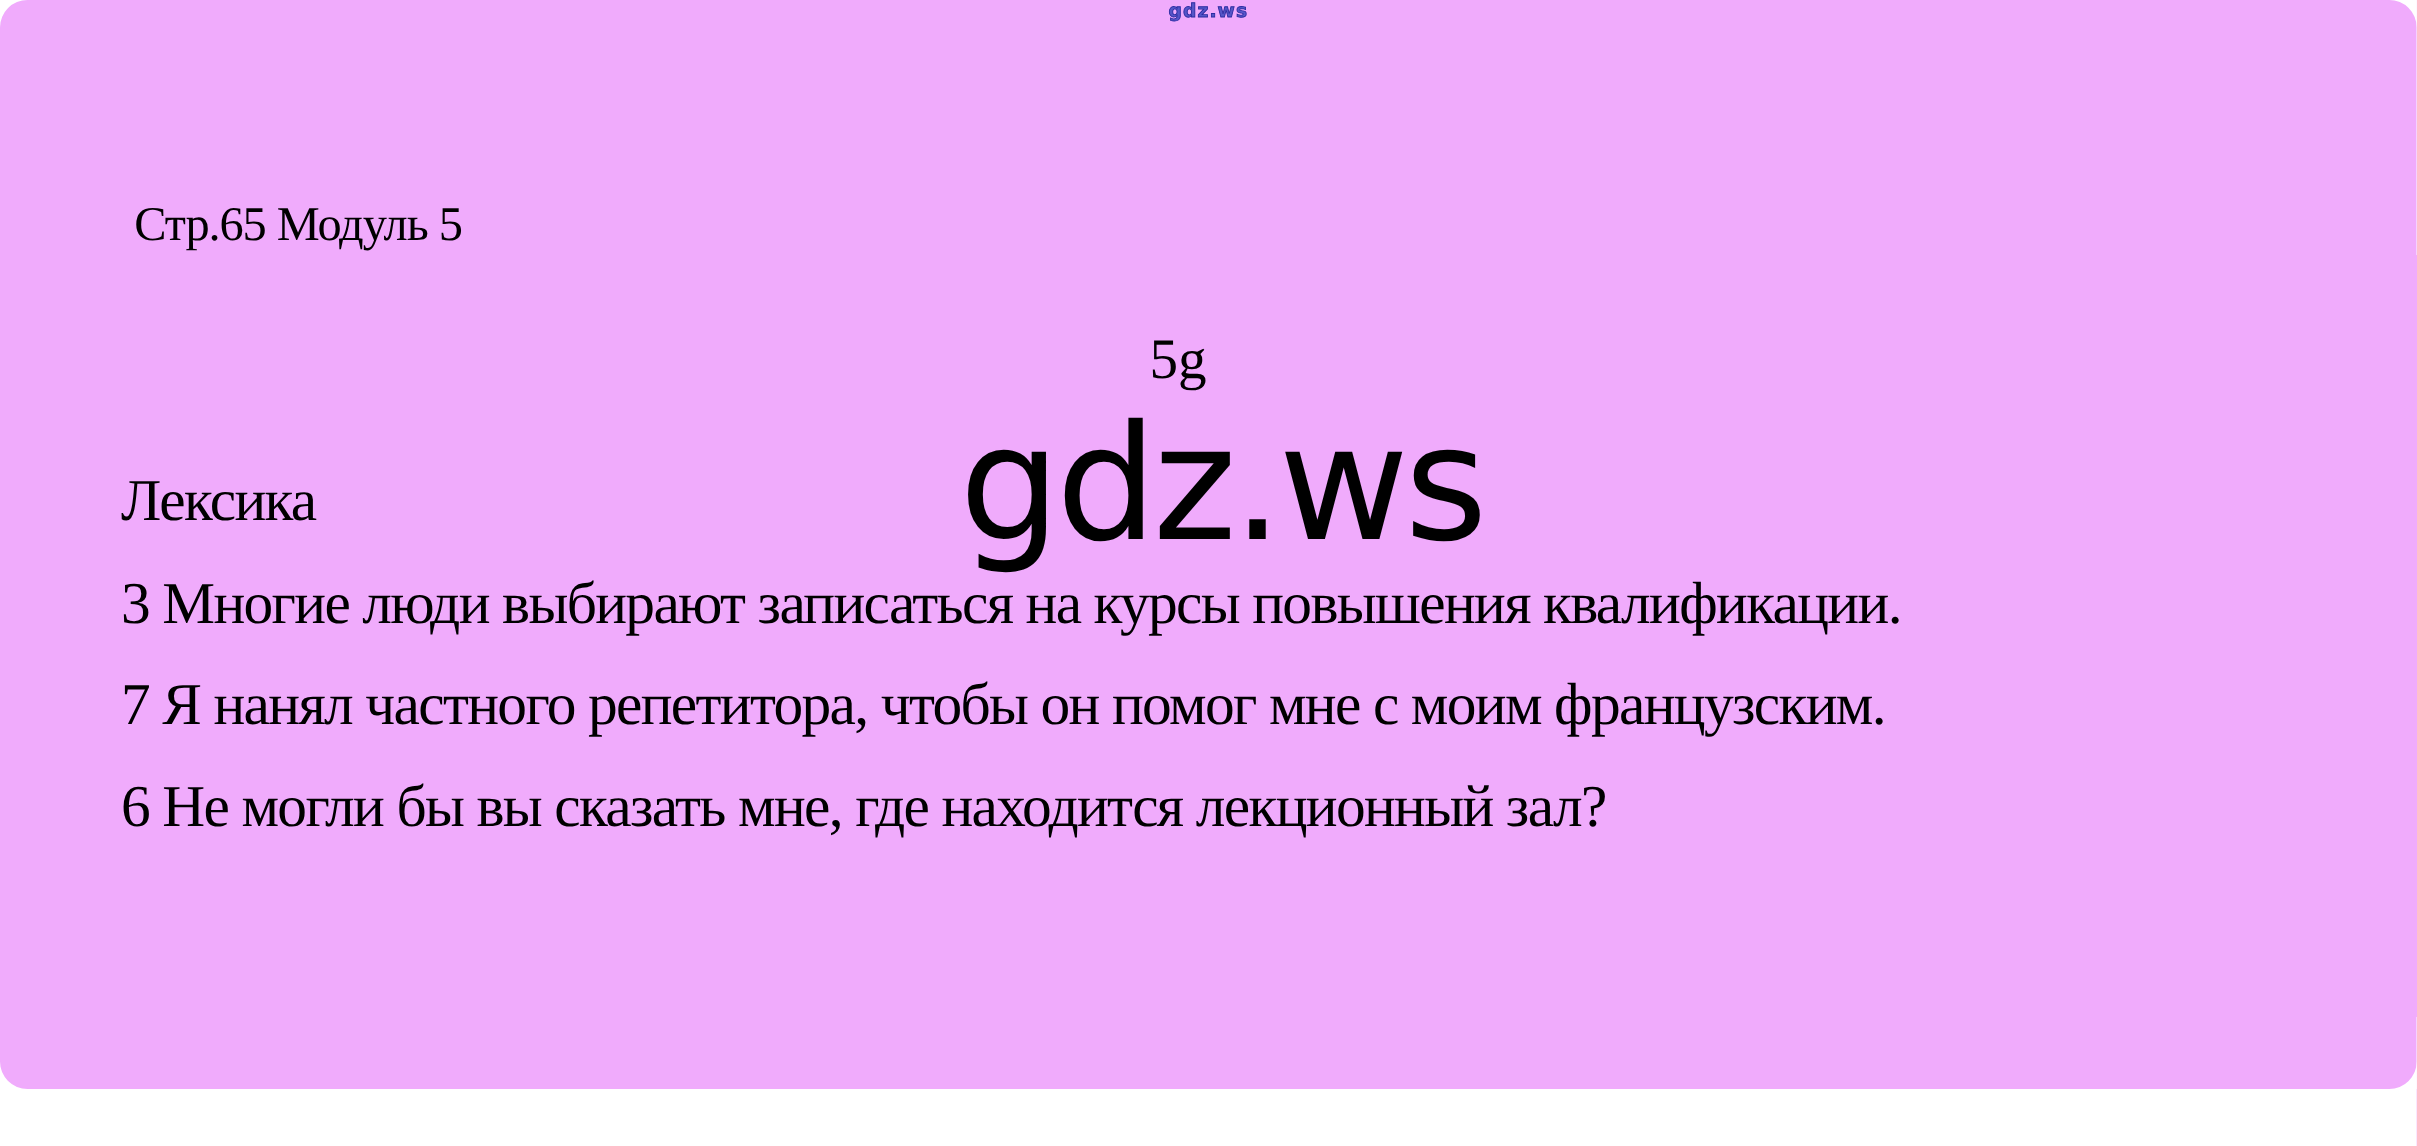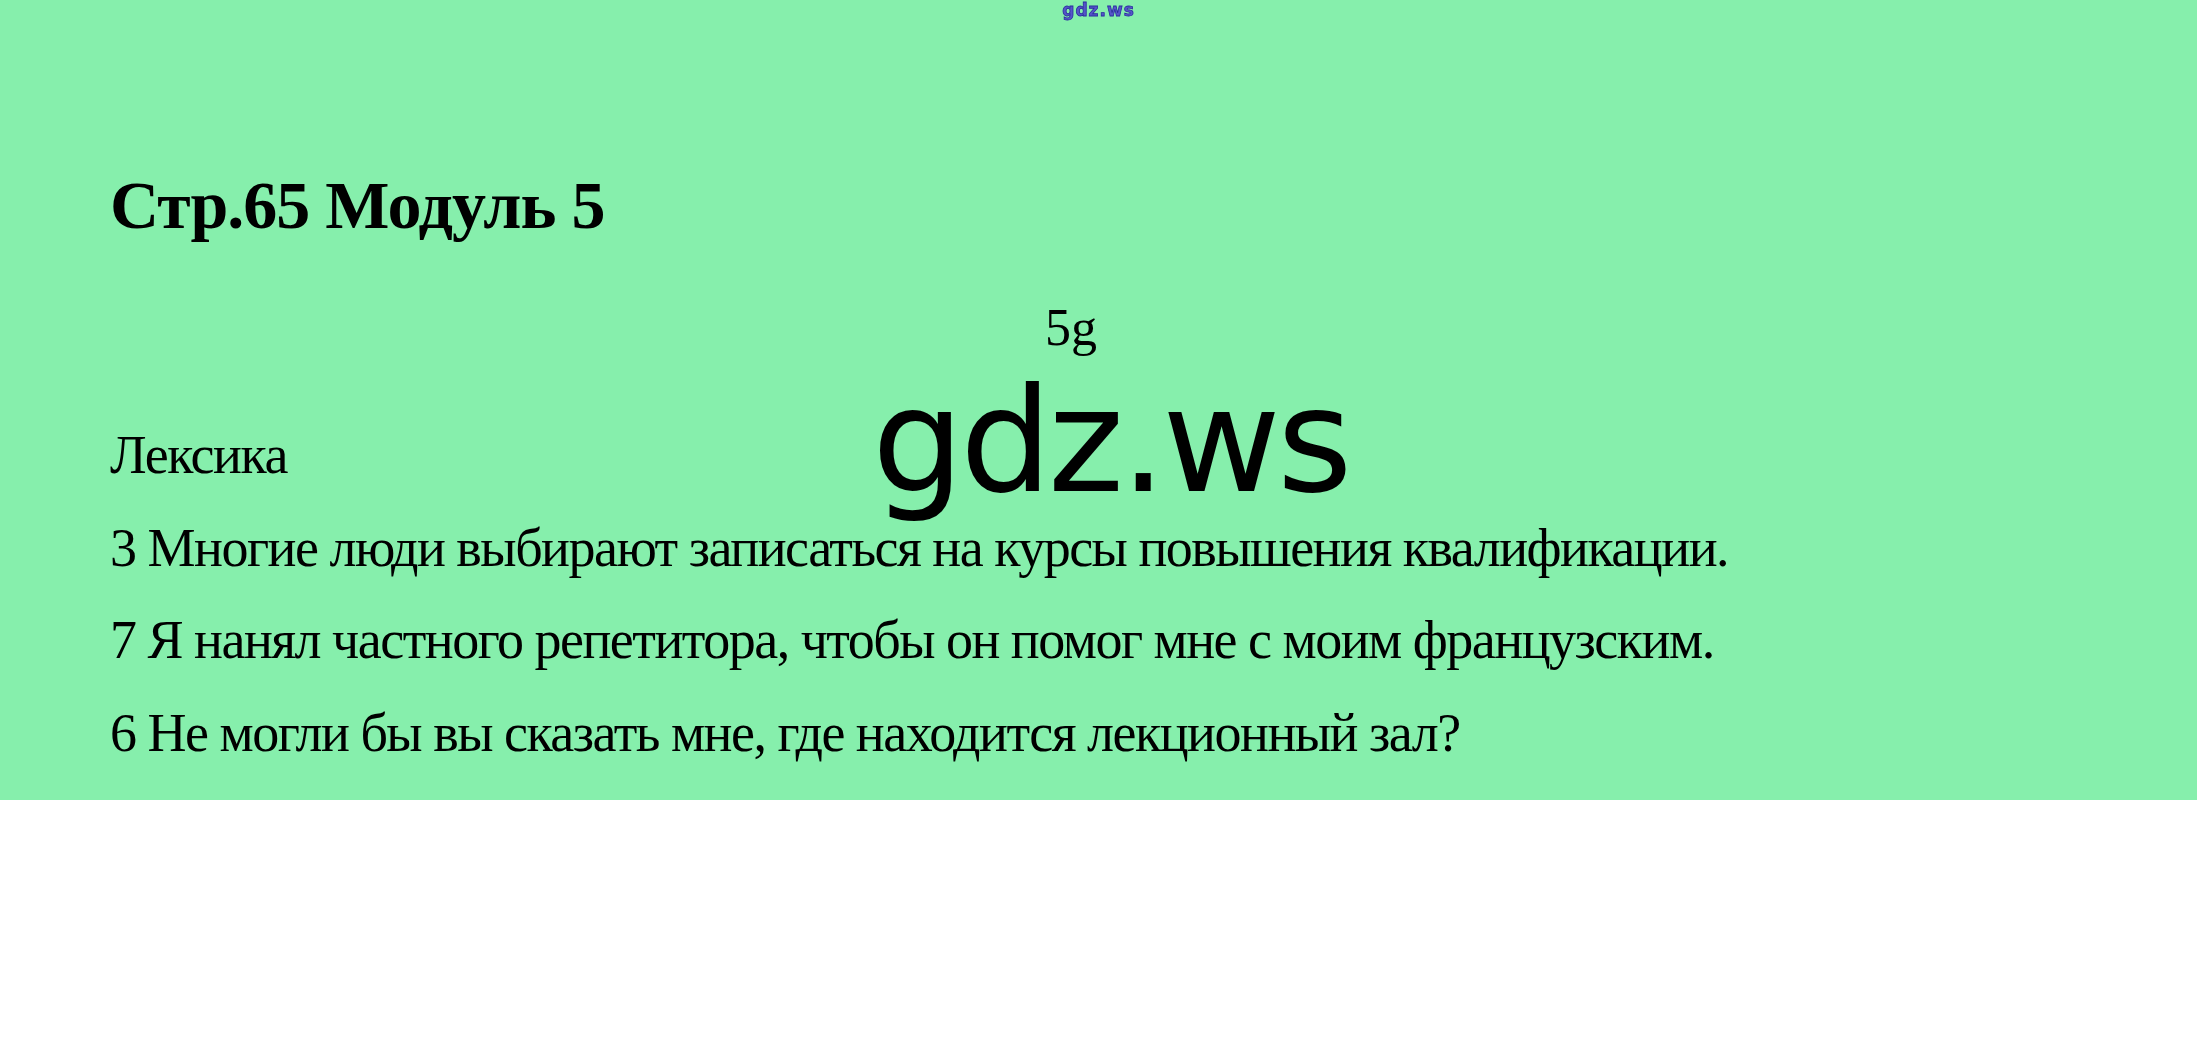--- a/index.html
+++ b/index.html
@@ -3,49 +3,50 @@
 <meta charset="utf-8">
 <style>
   html, body {
     margin: 0;
     padding: 0;
     background: #ffffff;
   }
   .page {
     position: relative;
     width: 2197px;
-    height: 800px;
-    background: #86efac;
+    height: 990px;
+    background: #f0abfc;
     overflow: hidden;
     font-family: "Liberation Serif", serif;
     color: #000000;
+    border-radius: 25px;
   }
   .top-link {
     position: absolute;
     top: 2px;
     left: 0;
     right: 0;
     text-align: center;
     font-family: "DejaVu Sans", sans-serif;
     font-size: 17px;
     font-weight: 700;
     letter-spacing: 1px;
     color: #5555c8;
     -webkit-text-stroke: 0.8px #2a2aa0;
     text-decoration: none;
     line-height: 1;
   }
   .page-title {
     position: absolute;
     top: 168px;
     left: 110px;
-    margin: 0;
+    margin: 12px;
     font-family: "Liberation Serif", serif;
-    font-size: 68px;
-    font-weight: 700;
+    font-size: 44px;
+    font-weight: 400;
     letter-spacing: -1px;
     line-height: 1.1;
     color: #000000;
     white-space: nowrap;
   }
   .section-label {
     position: absolute;
     top: 299px;
     left: 0;
     right: 55px;

